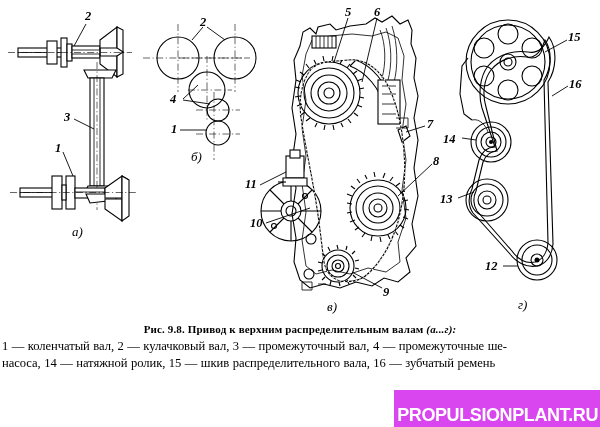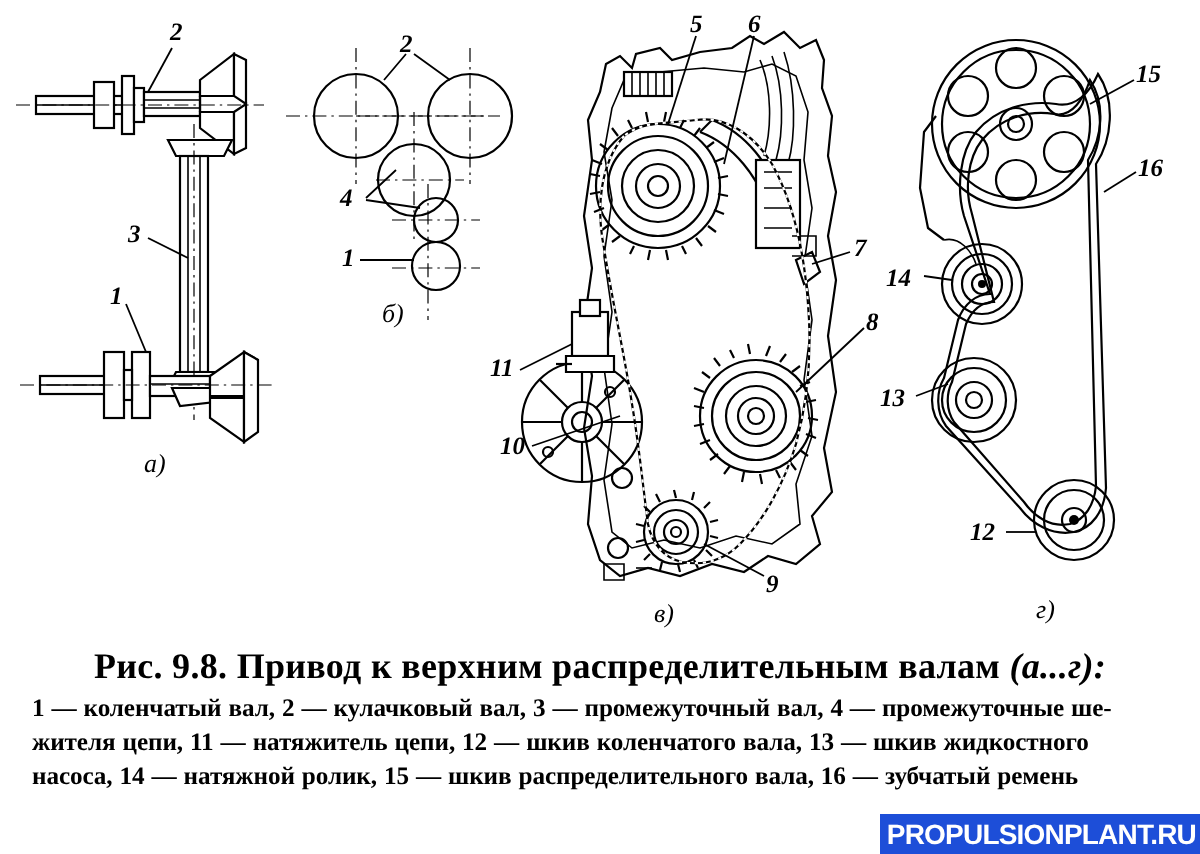--- a/index.html
+++ b/index.html
@@ -25,49 +25,48 @@
 
   .cap-block {
     position: absolute;
     left: 0;
     top: 318px;
     width: 600px;
     height: 109px;
   }
   .cap-title {
     text-align: center;
-    font-size: 18px;
+    font-size: 11px;
     font-weight: bold;
     letter-spacing: 0.15px;
     padding-top: 5px;
     line-height: 1.15;
     white-space: nowrap;
   }
   .cap-title .italic { font-style: italic; }
   .cap-body {
     font-size: 12.6px;
-    font-weight: bold;
+    font-weight: normal;
     line-height: 1.36;
     text-align: justify;
     padding: 2px 2px 0 2px;
     letter-spacing: -0.05px;
     word-spacing: 0.4px;
-    margin-left: 14px;
   }
   .watermark {
     position: absolute;
     right: 0px;
     bottom: 0px;
-    background: #1d4ed8;
+    background: #d946ef;
     color: #ffffff;
     font-family: "Liberation Sans", "DejaVu Sans", sans-serif;
     font-weight: bold;
-    font-size: 14px;
+    font-size: 18px;
     letter-spacing: -0.4px;
-    padding: 3px 2px 2px 3px;
+    padding: 16px 2px 2px 3px;
     line-height: 1.05;
   }
   .lbl {
     font-family: "Liberation Serif", "DejaVu Serif", serif;
     font-style: italic;
     font-weight: bold;
     font-size: 12.5px;
   }
   .panel-lbl {
     font-family: "Liberation Serif", "DejaVu Serif", serif;
@@ -402,17 +401,16 @@
 </div>
 
 <div class="cap-block">
   <div class="cap-title">
     <span>Рис. 9.8.</span>
     <span>Привод к верхним распределительным валам</span>
     <span class="italic">(а...г):</span>
   </div>
   <div class="cap-body">
     <div>1 — коленчатый вал, 2 — кулачковый вал, 3 — промежуточный вал, 4 — промежуточные ше-</div>
-    <div>жителя цепи, 11 — натяжитель цепи, 12 — шкив коленчатого вала, 13 — шкив жидкостного</div>
     <div>насоса, 14 — натяжной ролик, 15 — шкив распределительного вала, 16 — зубчатый ремень</div>
   </div>
   <div class="watermark">PROPULSIONPLANT.RU</div>
 </div>
 
 </body></html>

